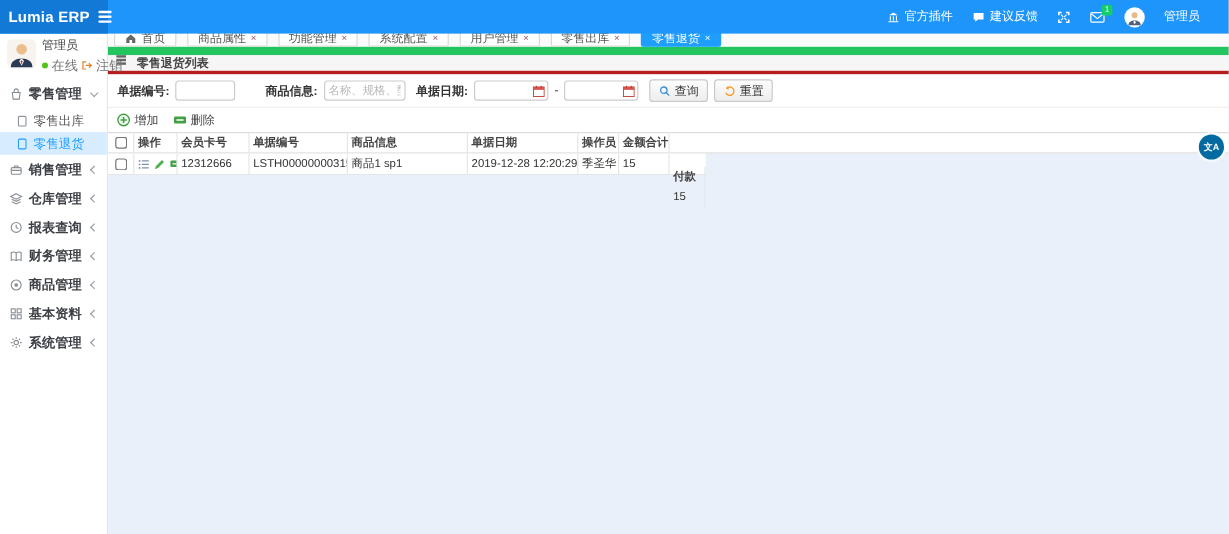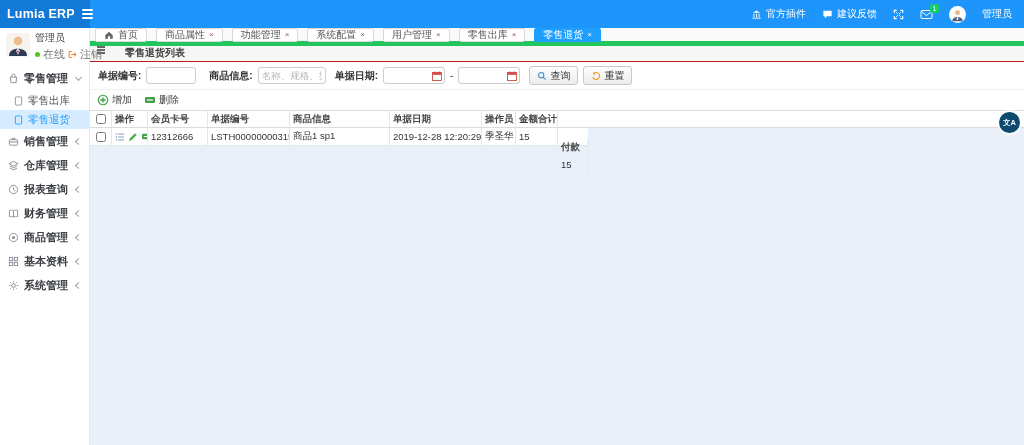--- a/index.html
+++ b/index.html
@@ -6,21 +6,21 @@
   html,body { width:1024px; height:445px; overflow:hidden; }
   body { font-family:"Liberation Sans","DejaVu Sans",sans-serif; font-size:10px; color:#333; background:#e9f0f9; }
   .page { position:relative; width:1024px; height:445px; overflow:hidden; }
 
   
   .topbar { position:absolute; top:0; left:0; width:100%; height:28px; background:#1e95fa; display:flex; align-items:center; z-index:5; }
   .brand-block { width:90px; height:28px; background:#1379d6; display:flex; align-items:center; padding:0 7px; gap:7px; flex:0 0 auto; }
   .brand { color:#fff; font-weight:bold; font-size:12.5px; letter-spacing:.2px; white-space:nowrap; }
   .hamburger { display:flex; flex-direction:column; gap:2px; cursor:pointer; }
   .hamburger i { display:block; width:11px; height:2px; background:#fff; border-radius:1px; }
-  .topbar-right { margin-left:auto; display:flex; align-items:center; gap:16px; padding-right:12px; color:#fff; font-size:10px; }
+  .topbar-right { margin-left:auto; display:flex; align-items:center; gap:16px; padding-right:24px; color:#fff; font-size:10px; }
   .top-item { display:flex; align-items:center; gap:4px; cursor:pointer; white-space:nowrap; }
   .top-icon { position:relative; display:flex; align-items:center; cursor:pointer; }
   .badge { position:absolute; top:-5px; right:-6px; background:#13ce66; color:#fff; font-size:7px; line-height:9px; min-width:9px; height:9px; text-align:center; border-radius:2px; font-style:normal; padding:0 1px; }
   .avatar-sm { width:17px; height:17px; border-radius:50%; background:#fff; display:flex; align-items:flex-end; justify-content:center; overflow:hidden; }
 
   
   .sidebar { position:absolute; top:28px; left:0; width:90px; bottom:0; background:#ffffff; border-right:1px solid #e4e8ec; z-index:4; }
   .profile { padding:5px 6px 3px 6px; height:34px; display:flex; gap:5px; }
   .avatar-lg { width:24px; height:24px; border-radius:4px; overflow:hidden; background:#f3f5f7; flex:0 0 auto; }
   .profile-info { display:flex; flex-direction:column; justify-content:center; gap:2px; }
@@ -33,27 +33,27 @@
   .menu-sub { height:19px; display:flex; align-items:center; gap:5px; padding:0 8px 0 14px; font-size:10.5px; color:#555; cursor:pointer; }
   .menu-sub.active { background:#d8ecff; color:#1e9fff; }
   .chev { width:5px; height:5px; border-left:1px solid #9aa0a6; border-bottom:1px solid #9aa0a6; margin-left:auto; flex:0 0 auto; }
   .chev.down { transform:rotate(-45deg); margin-top:-2px; }
   .chev.left { transform:rotate(45deg); }
   .menu svg { flex:0 0 auto; }
 
   
   .content { position:absolute; top:28px; left:90px; right:0; bottom:0; background:#e9f0f9; }
 
-  .tabbar { height:18px; background:#fafafa; border-bottom:5px solid #22c55e; display:flex; align-items:center; gap:9px; padding:0 5px; }
+  .tabbar { height:18px; background:#fafafa; border-bottom:7px solid #22c55e; display:flex; align-items:flex-end; gap:9px; padding:0 5px; }
   .tab { height:14px; display:flex; align-items:center; gap:4px; padding:0 8px; background:#fff; border:1px solid #d9d9d9; border-radius:2px; font-size:10px; color:#555; cursor:pointer; white-space:nowrap; }
   .tab .close { font-size:8px; color:#a56; line-height:1; cursor:pointer; }
   .tab.active { background:#1e9fff; border-color:#1e9fff; color:#fff; }
   .tab.active .close { color:#fff; }
 
-  .titlebar { height:16px; background:#f6f6f6; border-bottom:1px solid #b91c1c; display:flex; align-items:flex-start; gap:20px; padding:0 7px; font-size:10px; font-weight:bold; color:#444; }
+  .titlebar { height:16px; background:#f6f6f6; border-bottom:3px solid #b91c1c; display:flex; align-items:flex-start; gap:9px; padding:0 7px; font-size:10px; font-weight:bold; color:#444; }
   .list-ico { display:flex; flex-direction:column; gap:1.5px; }
   .list-ico i { width:8px; height:1.5px; background:#666; display:block; }
 
   .filterbar { height:28px; background:#fff; display:flex; align-items:center; gap:5px; padding:0 8px; border-bottom:1px solid #f0f0f0; }
   .flabel { font-weight:bold; color:#333; font-size:10px; white-space:nowrap; }
   .finput { height:17px; border:1px solid #ccc; border-radius:3px; font-size:9.5px; padding:0 3px; color:#333; outline:none; font-family:inherit; }
   .finput::placeholder { color:#b8b8b8; }
   .w50 { width:50px; } .w68 { width:68px; }
   .datewrap { position:relative; display:flex; align-items:center; }
   .datewrap .finput { width:62px; padding-right:13px; }
@@ -65,21 +65,21 @@
 
   .grid-header { height:18px; background:#fff; border-top:1px solid #dcdcdc; border-bottom:1px solid #dcdcdc; display:flex; font-weight:bold; color:#444; font-size:9.5px; }
   .grid-row { height:18px; width:498px; background:#fff; display:flex; font-size:9.5px; color:#333; border-bottom:1px solid #e3e6ea; cursor:pointer; }
   .gc { display:flex; align-items:center; padding:0 3px; border-right:1px solid #e3e6ea; overflow:hidden; white-space:nowrap; height:100%; }
   .gc.center { justify-content:center; }
   .gh-fill { flex:1; border-right:none; }
   .c0{width:22px;} .c1{width:36px;} .c2{width:60px;} .c3{width:82px;} .c4{width:100px;} .c5{width:92px;} .c6{width:34px;} .c7{width:42px;} .c8{width:30px;margin-top:28px;}
   .rowicons { display:flex; align-items:center; gap:3px; }
   input[type=checkbox] { width:10px; height:10px; margin:0; cursor:pointer; }
 
-  .fab { position:absolute; left:999px; top:112px; width:21px; height:21px; border-radius:50%; background:#0c4a6e; color:#fff; font-size:7.5px; font-weight:bold; display:flex; align-items:center; justify-content:center; box-shadow:0 0 0 2px rgba(255,255,255,.65); cursor:pointer; z-index:6; }
+  .fab { position:absolute; left:999px; top:112px; width:21px; height:21px; border-radius:50%; background:#0369a1; color:#fff; font-size:7.5px; font-weight:bold; display:flex; align-items:center; justify-content:center; box-shadow:0 0 0 2px rgba(255,255,255,.65); cursor:pointer; z-index:6; }
 </style>
 </head>
 <body>
 
 <div class="page">
 
   <header class="topbar">
     <div class="brand-block">
       <span class="brand">Lumia ERP</span>
       <span class="hamburger">
@@ -275,21 +275,21 @@
           <i></i>
           <i></i>
           <i></i>
         </span>
       <span>零售退货列表</span>
     </div>
 
     <div class="filterbar">
       <span class="flabel">单据编号:</span>
       <input class="finput w50" type="text" style="">
-      <span class="flabel" style="margin-left:8px">商品信息:</span>
+      <span class="flabel" style="margin-left:20px">商品信息:</span>
       <input class="finput w68" type="text" placeholder="名称、规格、型号" style="">
       <span class="flabel" style="margin-left:4px">单据日期:</span>
       <span class="datewrap">
         <input class="finput" type="text" style="">
         <svg width="10" height="10" viewBox="0 0 10 10">
             <rect x="0.5" y="1.5" width="9" height="8" fill="#fff" stroke="#c0392b" stroke-width="0.8"></rect>
             <rect x="0.5" y="1.5" width="9" height="2.4" fill="#d9534f"></rect>
             <path d="M3 0.4v2M7 0.4v2" stroke="#c0392b" stroke-width="0.9"></path>
           </svg>
       </span>

